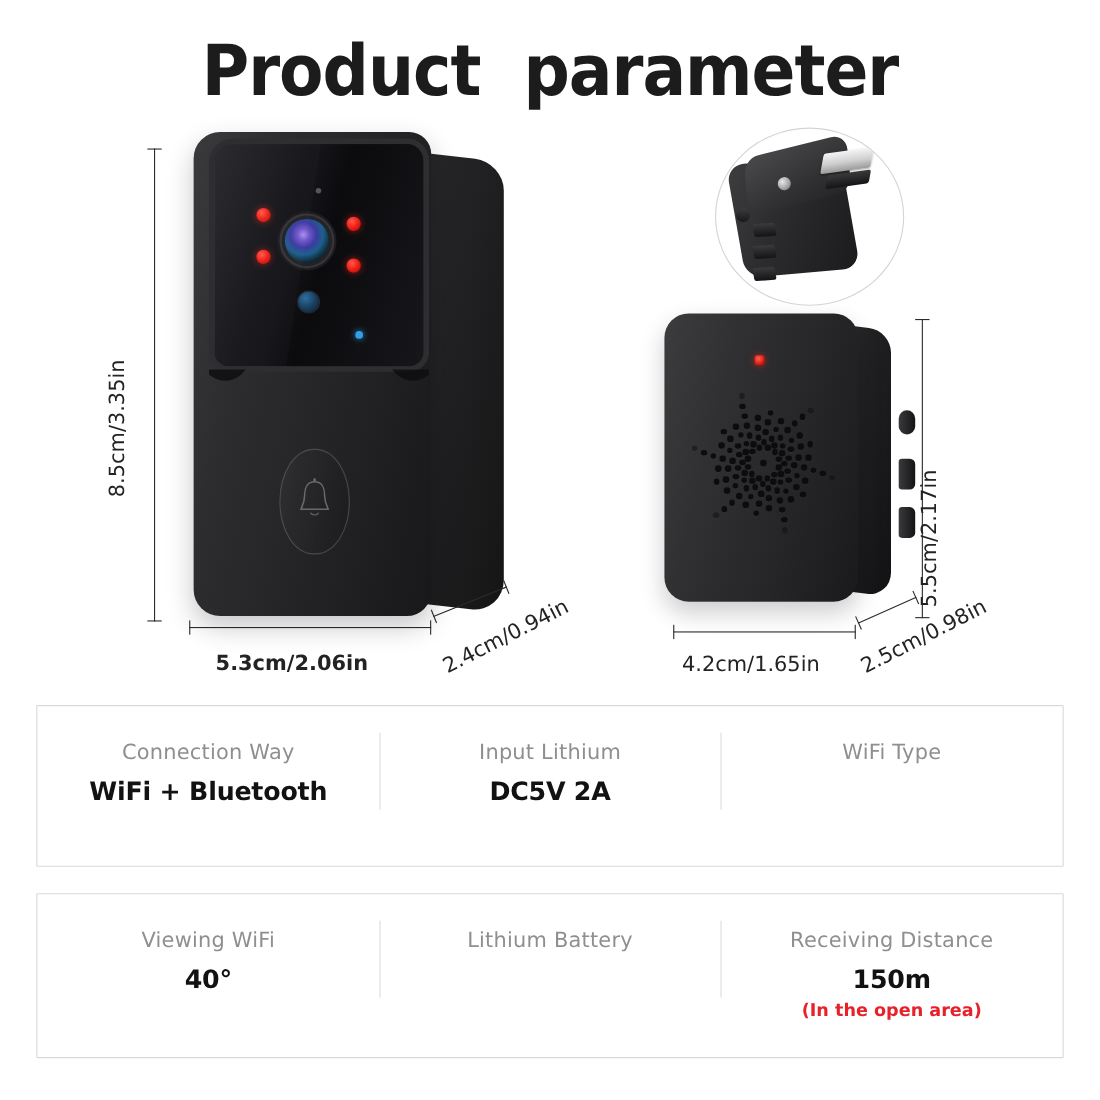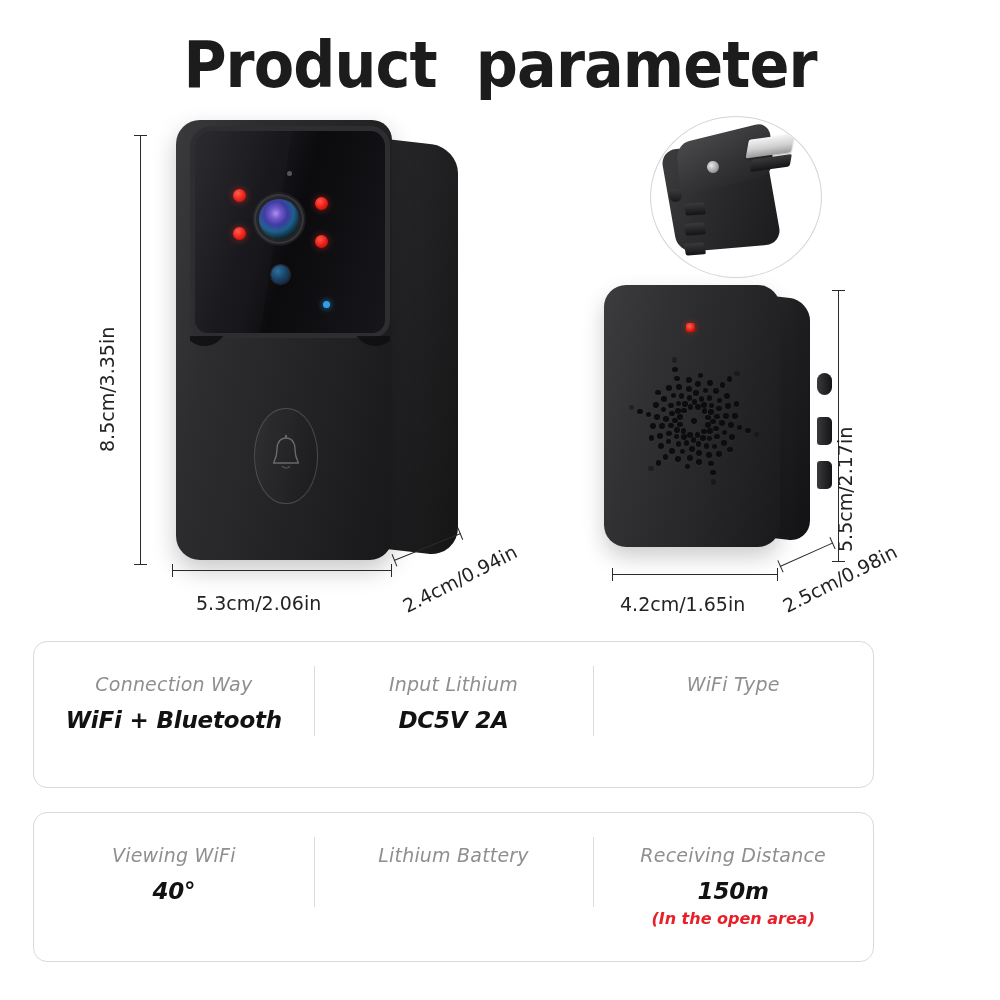--- a/index.html
+++ b/index.html
@@ -346,28 +346,27 @@
   }
   .dim-label.diag {
     transform-origin: left center;
     transform: rotate(-27deg);
   }
 
   
   .spec-card {
     position: absolute;
     left: 33px;
-    width: 841px;
+    width: 934px;
     background: #ffffff;
     border: 1px solid #d9d9d9;
-    border-radius: 14px;
+    border-radius: 1px;
     box-sizing: border-box;
     display: flex;
     align-items: flex-start;
-    font-style: italic;
   }
   #spec-card-1 { top: 641px; height: 147px; }
   #spec-card-2 { top: 812px; height: 150px; }
 
   .spec-col {
     flex: 1 1 0;
     position: relative;
     text-align: center;
     padding-top: 31px;
     align-self: stretch;
@@ -569,21 +568,21 @@
     <div class="ip-knob"></div>
     <div class="ip-sbtn s1"></div>
     <div class="ip-sbtn s2"></div>
     <div class="ip-sbtn s3"></div>
   </div>
 
   <div class="dim-line-v" style="left:140px; top:135px; height:430px;"></div>
   <div class="dim-label vert" style="left:118px; top:430px;">8.5cm/3.35in</div>
 
   <div class="dim-line-h" style="left:172px; top:570px; width:220px;"></div>
-  <div class="dim-label" style="left:196px; top:592px;">5.3cm/2.06in</div>
+  <div class="dim-label" style="left:196px; top:592px;font-weight:bold;">5.3cm/2.06in</div>
 
   <div class="dim-line-h" style="left:394px; top:560px; width:72px; transform:rotate(-22deg); transform-origin:left center;"></div>
   <div class="dim-label diag" style="left:404px; top:596px;">2.4cm/0.94in</div>
 
   <div class="dim-line-v" style="left:838px; top:290px; height:272px;"></div>
   <div class="dim-label vert" style="left:856px; top:530px;">5.5cm/2.17in</div>
 
   <div class="dim-line-h" style="left:612px; top:574px; width:166px;"></div>
   <div class="dim-label" style="left:620px; top:593px;">4.2cm/1.65in</div>
 

